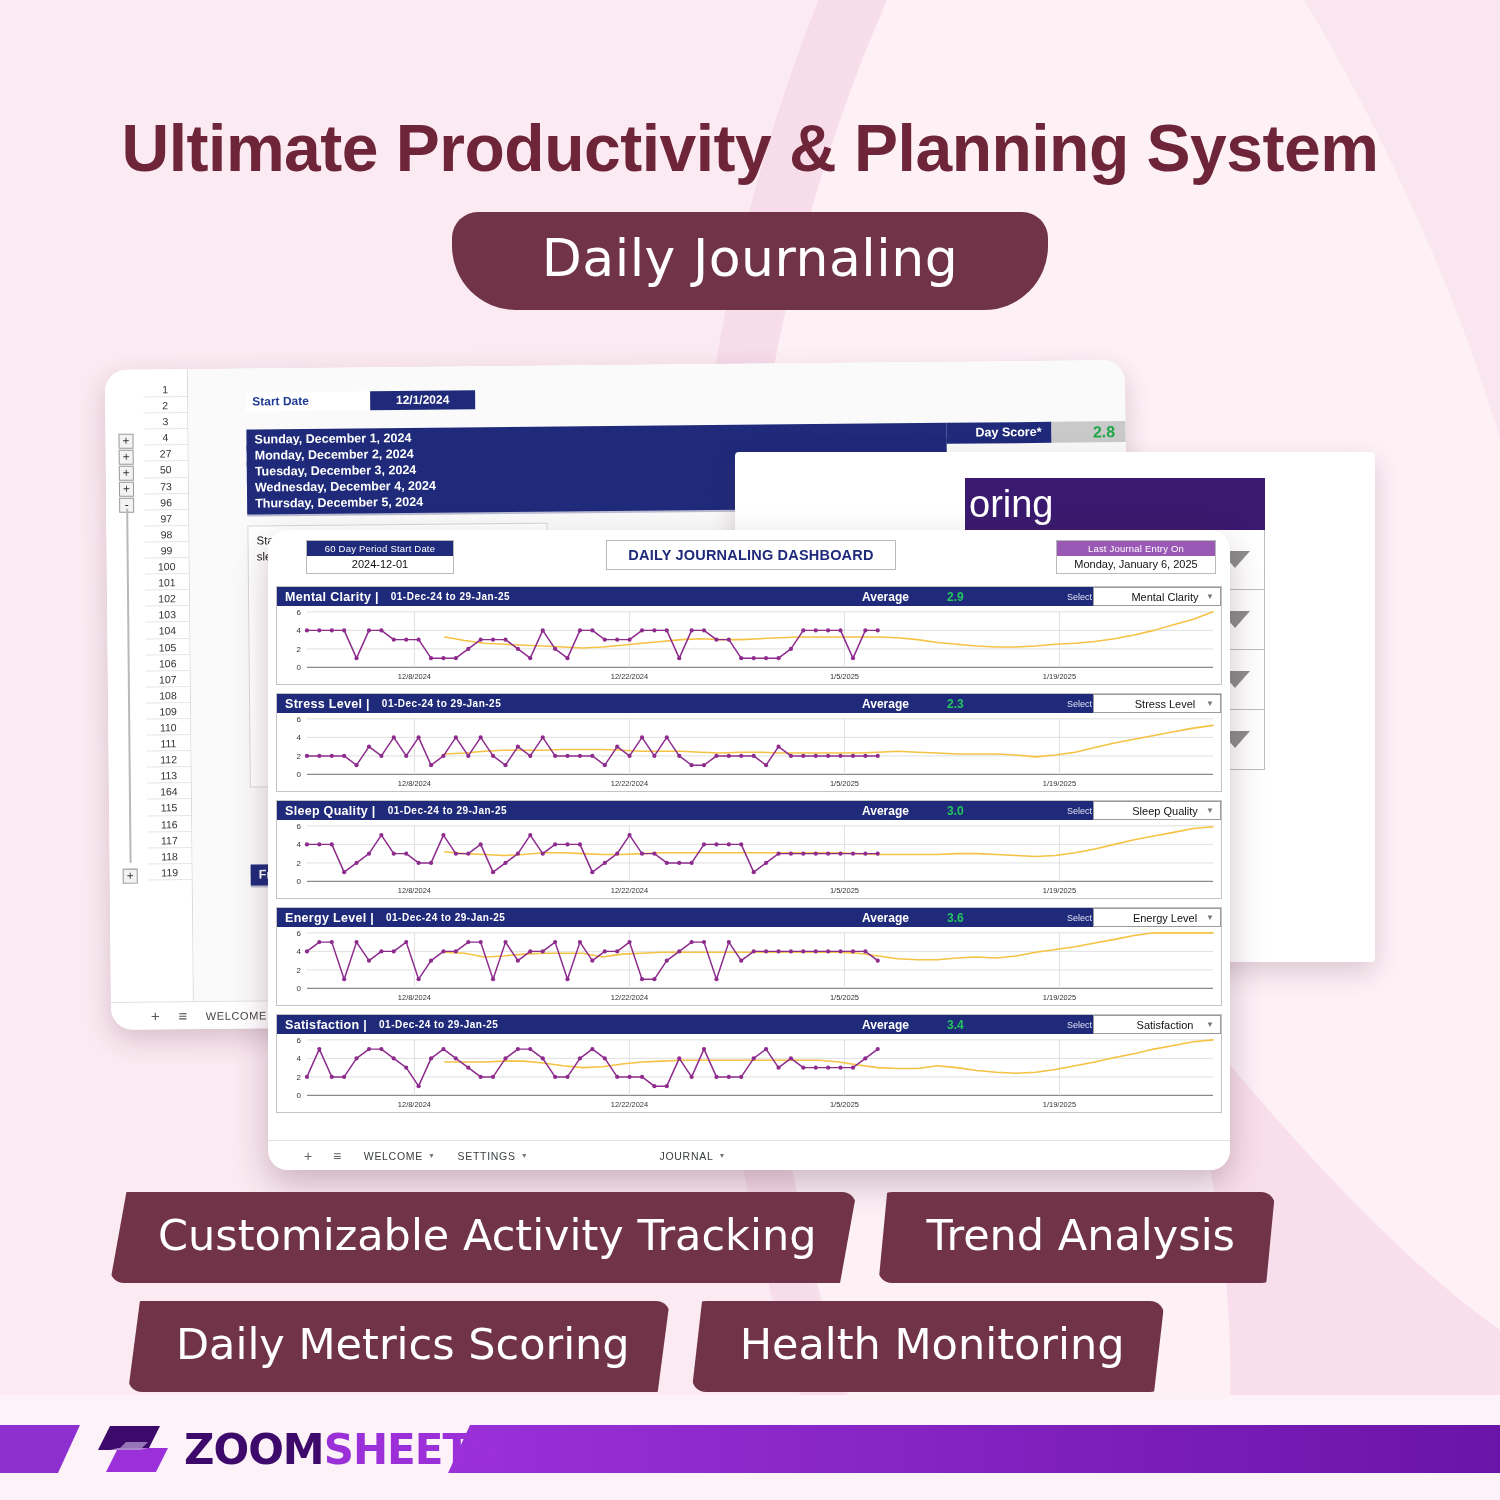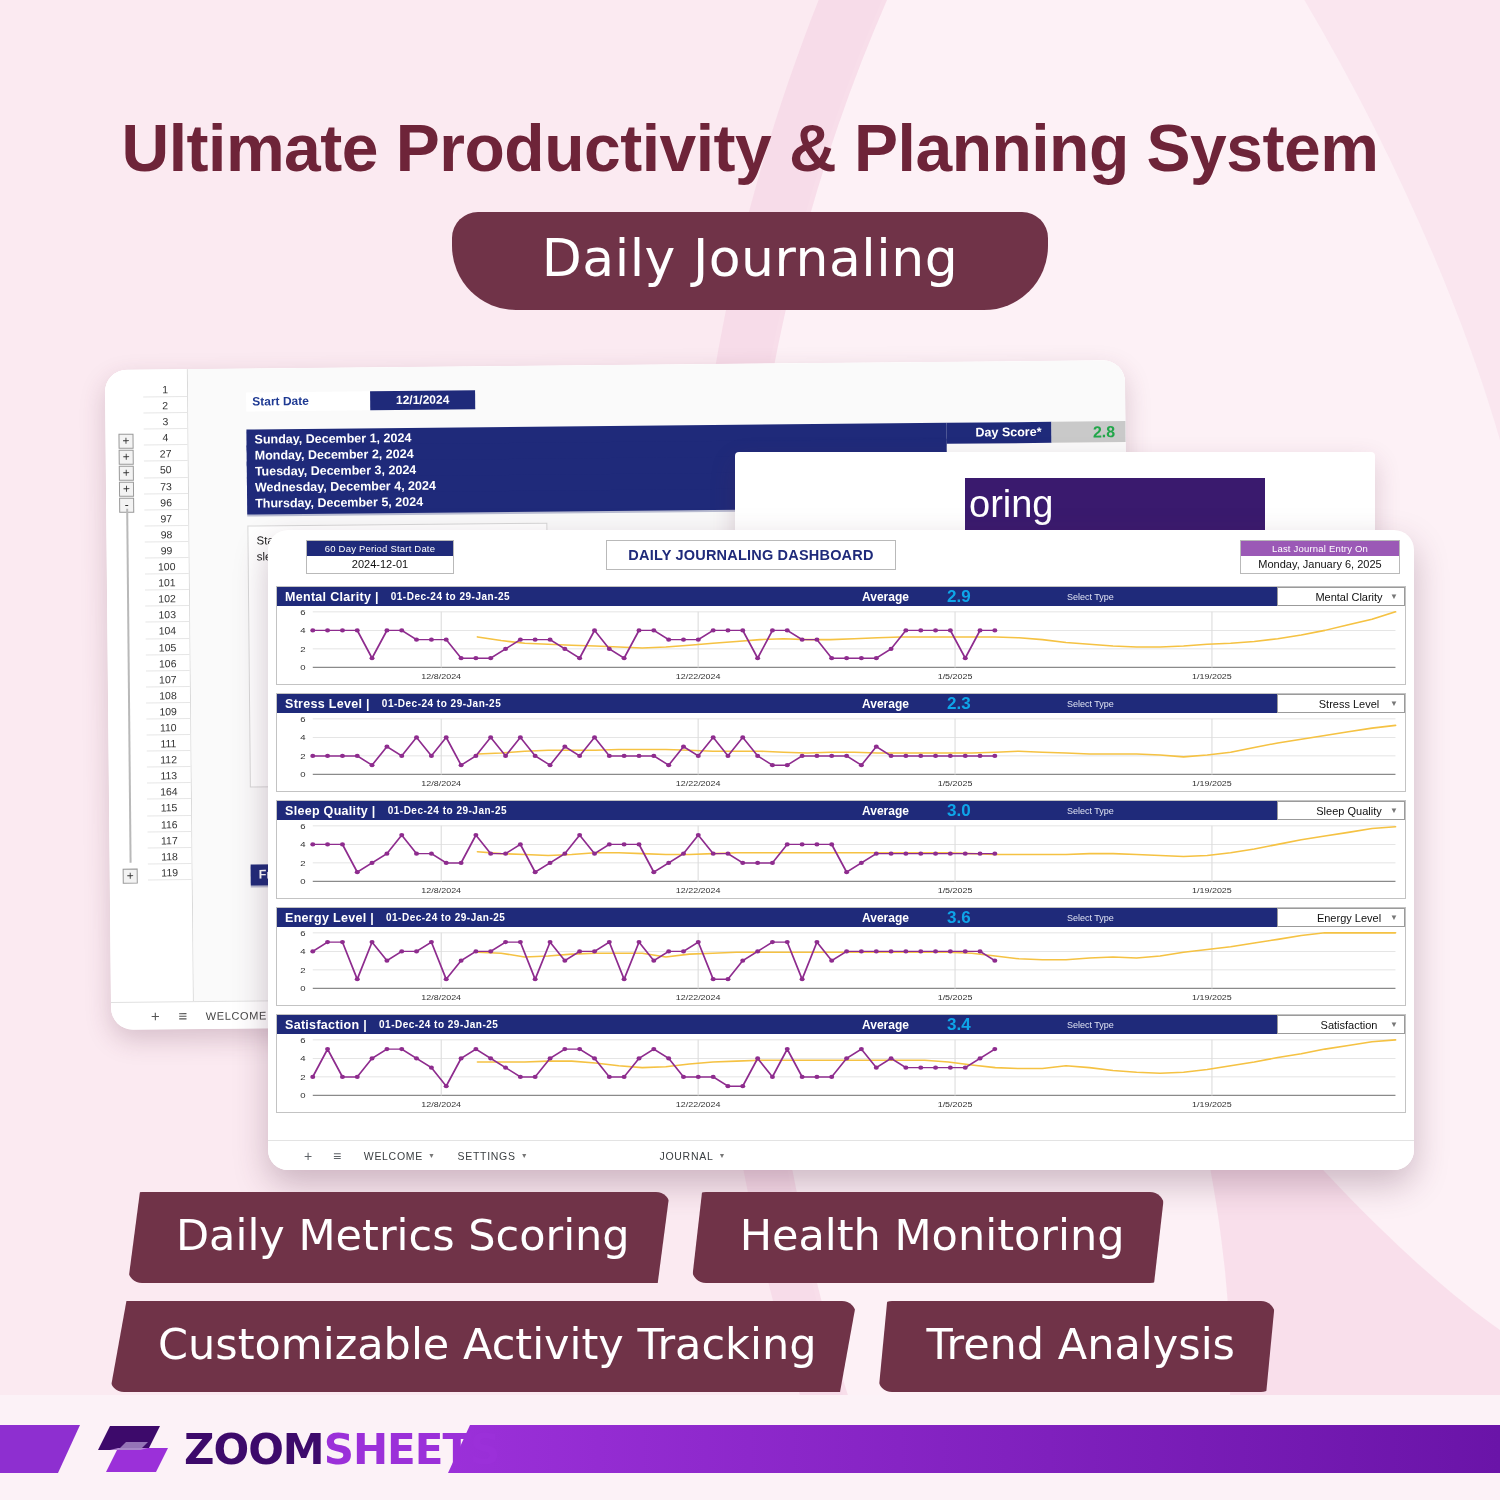--- a/index.html
+++ b/index.html
@@ -128,21 +128,21 @@
     padding:0 14px 0 6px; background:#fff;
     font-size:30px; color:#111;
   }
   .sr-row .caret {
     width:0; height:0; border-left:15px solid transparent;
     border-right:15px solid transparent; border-top:17px solid #8d8d8d;
   }
 
   
   .sheet-front {
-    position:absolute; left:268px; top:170px; width:1146px; height:640px;
+    position:absolute; left:268px; top:170px; width:962px; height:640px;
     background:#ffffff; border-radius:20px;
     box-shadow: 0 14px 34px rgba(80,35,65,.28);
     overflow:hidden;
   }
   .db-inner { position:absolute; inset:8px 8px 30px 8px; }
 
   .db-toprow { position:relative; height:40px; }
   .db-box {
     position:absolute; border:1px solid #b9b9b9; background:#fff; text-align:center;
   }
@@ -162,21 +162,21 @@
     position:relative; margin-top:8px; height:99px;
     border:1px solid #c3c3c3; background:#fff;
   }
   .cc-hd {
     position:relative; height:19px; background:#1f2a7a; color:#fff;
     display:flex; align-items:center;
   }
   .cc-name { font-size:12.5px; font-weight:700; padding-left:8px; letter-spacing:.3px; }
   .cc-rng  { font-size:10px; font-weight:700; padding-left:12px; letter-spacing:.5px; }
   .cc-avgl { position:absolute; left:585px; font-size:12px; font-weight:700; }
-  .cc-avgv { position:absolute; left:670px; font-size:17px; font-weight:700; color:#0ea5e9; }
+  .cc-avgv { position:absolute; left:670px; font-size:12px; font-weight:700; color:#22c55e; }
   .cc-selt { position:absolute; left:790px; font-size:9px; color:#dfe2f2; }
   .cc-sel {
     position:absolute; right:0; top:0; height:19px; width:128px;
     background:#fff; border:1px solid #9b9b9b;
     display:flex; align-items:center; justify-content:center;
     font-size:11px; color:#111;padding-left:16px;
   }
   .cc-sel .dd {
     position:absolute; right:6px; color:#777; font-size:8px;
   }
@@ -776,27 +776,27 @@
           <span class="tb">
             <span>JOURNAL</span>
             <span class="car">▼</span>
           </span>
         </span>
     </div>
   </div>
 </div>
 
 <div class="pills" id="pills">
+    <div class="pill-row r1">
+      <div class="pill">Customizable Activity Tracking</div>
+      <div class="pill">Trend Analysis</div>
+    </div>
     <div class="pill-row r2">
       <div class="pill">Daily Metrics Scoring</div>
       <div class="pill">Health Monitoring</div>
-    </div>
-    <div class="pill-row r1">
-      <div class="pill">Customizable Activity Tracking</div>
-      <div class="pill">Trend Analysis</div>
     </div>
   </div>
 
 <div class="footer">
   <svg viewBox="0 0 1500 105" preserveAspectRatio="none" style="position:absolute;inset:0;width:100%;height:100%;">
     <polygon points="0,30 80,30 58,78 -22,78" fill="#8e2fd0"></polygon>
     <polygon points="470,30 1500,30 1500,78 448,78" fill="url(#fg1)"></polygon>
     <defs>
       <linearGradient id="fg1" x1="0" y1="0" x2="1" y2="0">
         <stop offset="0" stop-color="#9b30d9"></stop>

